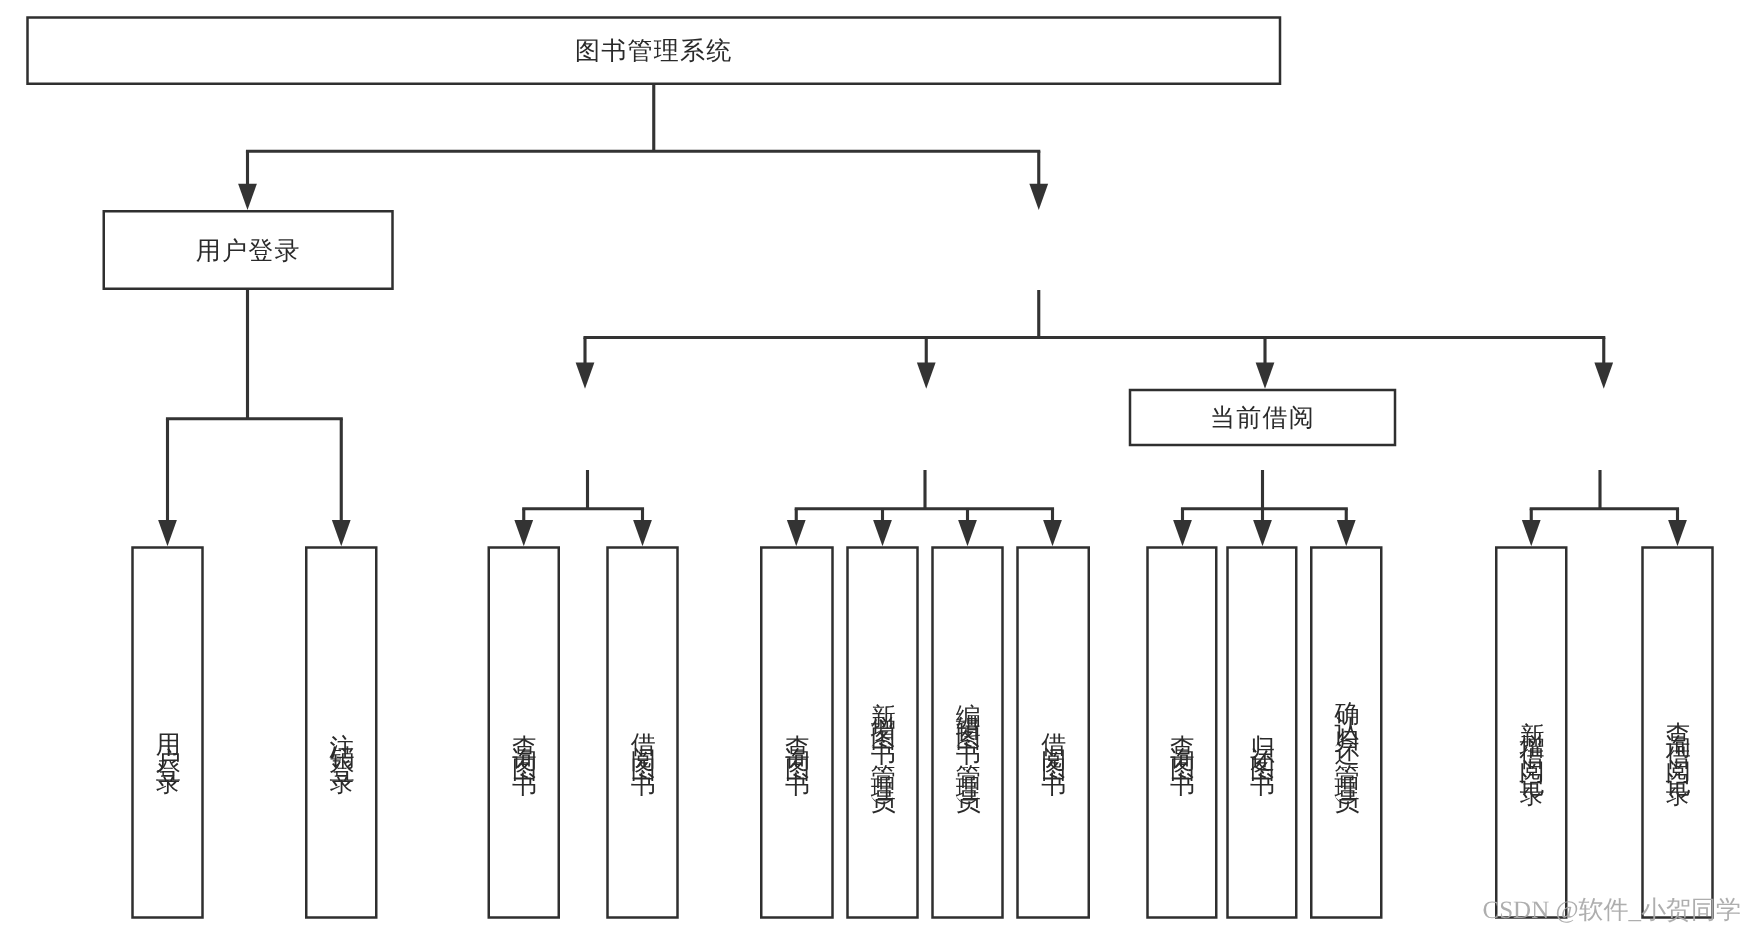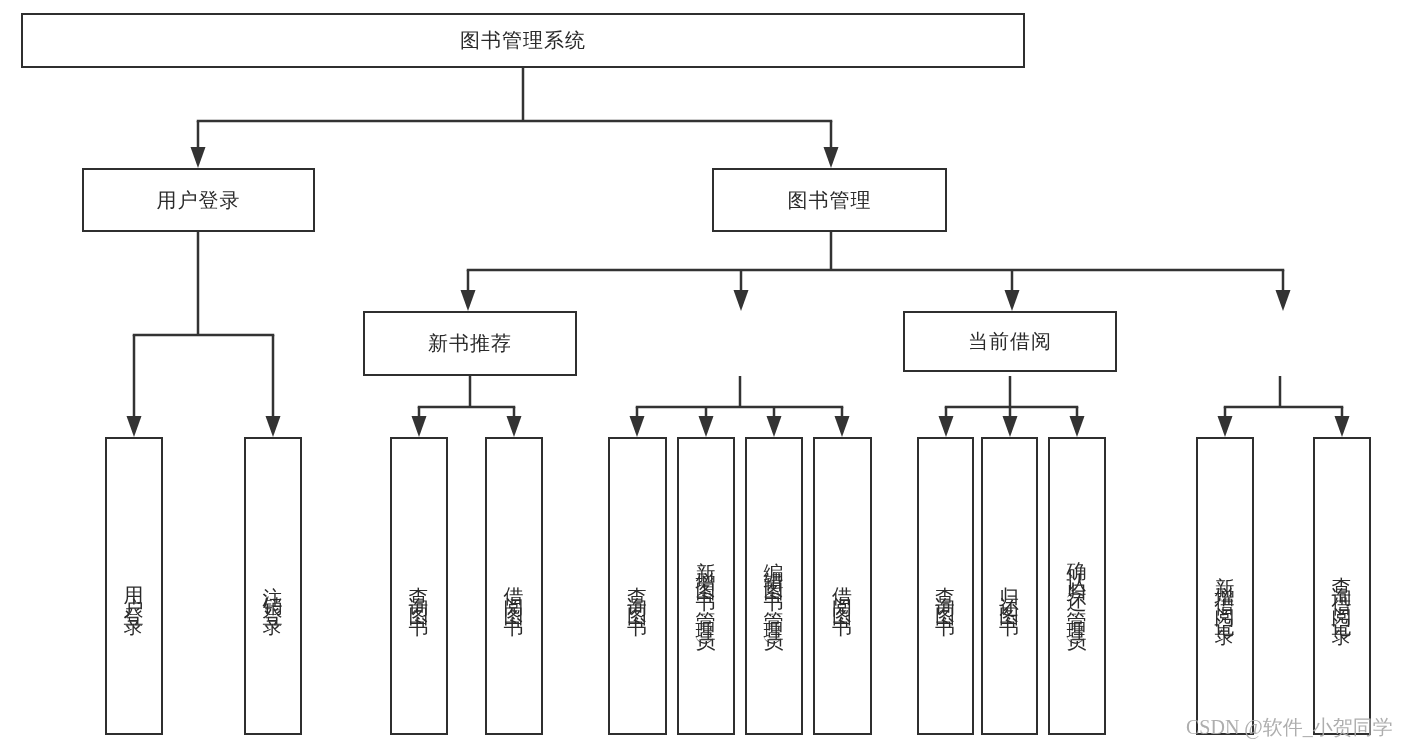--- a/index.html
+++ b/index.html
@@ -125,28 +125,22 @@
     </g>
   </svg>
 
   <div class="box hbox" style="left:21px;top:13px;width:1004px;height:55px">
     <span>图书管理系统</span>
   </div>
 
   <div class="box hbox" style="left:82px;top:168px;width:233px;height:64px">
     <span>用户登录</span>
   </div>
-  <div class="box hbox" style="left:712px;top:168px;width:235px;height:64px">
-    <span>图书管理</span>
-  </div>
 
-  <div class="box hbox" style="left:363px;top:311px;width:214px;height:65px">
-    <span>新书推荐</span>
-  </div>
-  <div class="box hbox" style="left:903px;top:311px;width:214px;height:61px">
+  <div class="box hbox" style="left:903px;top:311px;width:214px;height:46px">
     <span>当前借阅</span>
   </div>
 
   <div class="box vbox" style="left:105px;top:437px;width:58px;height:298px">
     <span class="vtext">用户登录</span>
   </div>
   <div class="box vbox" style="left:244px;top:437px;width:58px;height:298px">
     <span class="vtext">注销登录</span>
   </div>
 

